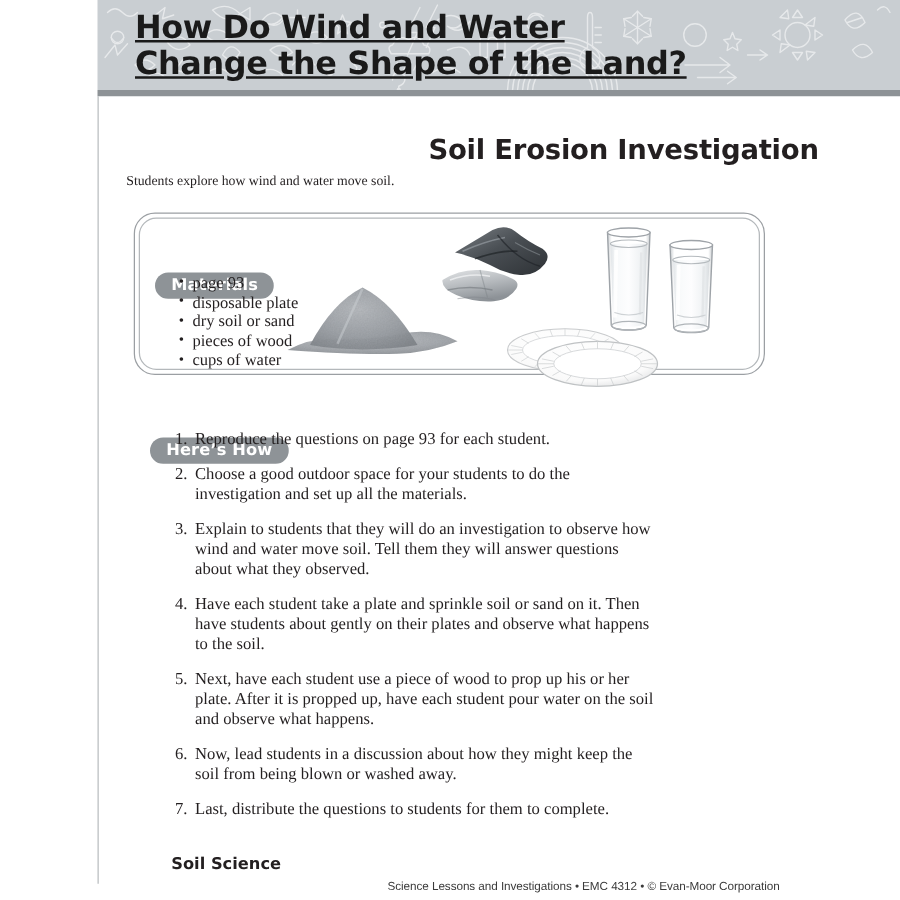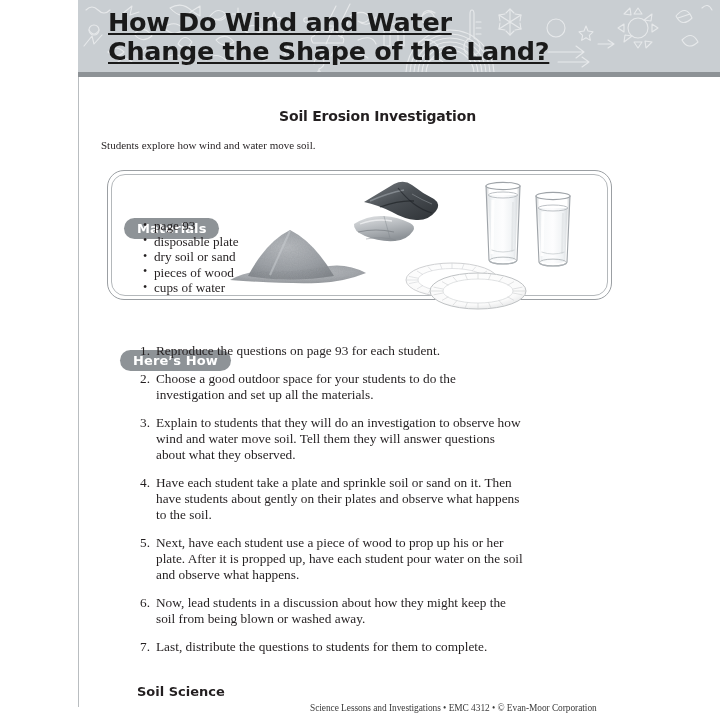--- a/index.html
+++ b/index.html
@@ -70,24 +70,24 @@
     height: 630px;
     background: #b9bdc0;
   }
 
   
   .lesson-title {
     position: absolute;
     left: 100px;
     top: 108px;
     width: 555px;
-    text-align: center;
+    text-align: right;
     font-family: "DejaVu Sans", sans-serif;
     font-weight: bold;
-    font-size: 14px;
+    font-size: 22px;
     letter-spacing: -0.2px;
     color: #231f20;
   }
   .intro-line {
     position: absolute;
     left: 101px;
     top: 139px;
     font-size: 11px;
     color: #231f20;
   }
@@ -196,21 +196,21 @@
     top: 684px;
     font-family: "DejaVu Sans", sans-serif;
     font-weight: bold;
     font-size: 13px;
     color: #231f20;
   }
   .footer-credit {
     position: absolute;
     left: 310px;
     top: 703px;
-    font-family: Liberation Serif, serif;
+    font-family: Liberation Sans, sans-serif;
     font-size: 9.4px;
     color: #3a3a3a;
     letter-spacing: -0.05px;
   }
 
   
   .art { position: absolute; }
   .art-sand   { left: 228px; top: 222px; }
   .art-wood   { left: 352px; top: 178px; }
   .art-plates { left: 400px; top: 252px; }

